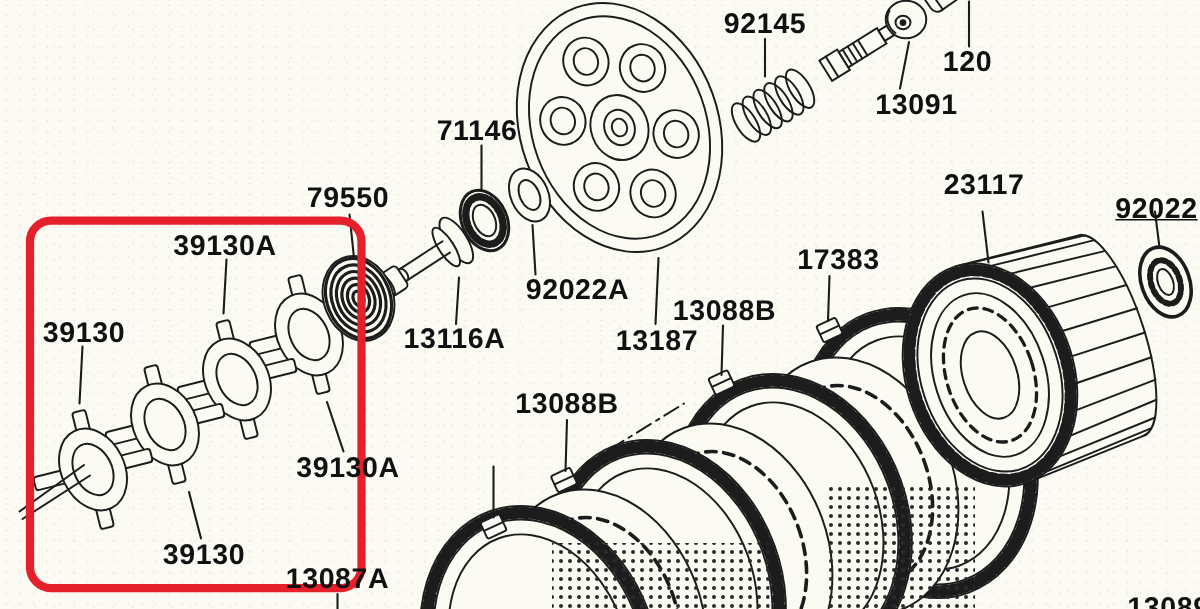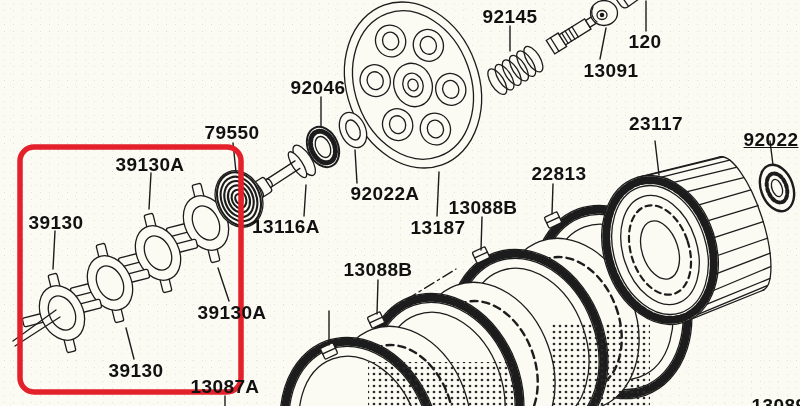--- a/index.html
+++ b/index.html
@@ -243,28 +243,28 @@
         </g>
 
     <rect id="hlrect" fill="none" x="20" y="147" width="221" height="245" rx="14" stroke="#e4202a" stroke-width="5.5"></rect>
   </g>
 </svg>
 
 <div id="labels">
       <div class="lbl" style="left: 510px; top: 7px;">92145</div>
       <div class="lbl" style="left: 645px; top: 32px;">120</div>
       <div class="lbl" style="left: 611px; top: 61px;">13091</div>
-      <div class="lbl" style="left: 318px; top: 78px;">92046</div>
+      <div class="lbl" style="left: 318px; top: 78px;">71146</div>
       <div class="lbl" style="left: 232px; top: 123px;">79550</div>
       <div class="lbl" style="left: 771px; top: 130px; text-decoration: underline;">92022</div>
       <div class="lbl" style="left: 656px; top: 114px;">23117</div>
-      <div class="lbl" style="left: 559px; top: 164px;">22813</div>
+      <div class="lbl" style="left: 559px; top: 164px;">17383</div>
       <div class="lbl" style="left: 483px; top: 198px;">13088B</div>
       <div class="lbl" style="left: 359px; top: 184px; margin-left: 26px;">92022A</div>
-      <div class="lbl" style="left: 286px; top: 217px;">13116A</div>
+      <div class="lbl" style="left: 303px; top: 217px;">13116A</div>
       <div class="lbl" style="left: 438px; top: 218px;">13187</div>
       <div class="lbl" style="left: 378px; top: 260px;">13088B</div>
       <div class="lbl" style="left: 150px; top: 155px;">39130A</div>
       <div class="lbl" style="left: 56px; top: 213px;">39130</div>
       <div class="lbl" style="left: 232px; top: 303px;">39130A</div>
       <div class="lbl" style="left: 136px; top: 361px;">39130</div>
       <div class="lbl" style="left: 225px; top: 377px;">13087A</div>
       <div class="lbl" style="left: 779px; top: 396px;">13089</div>
     </div>
 

